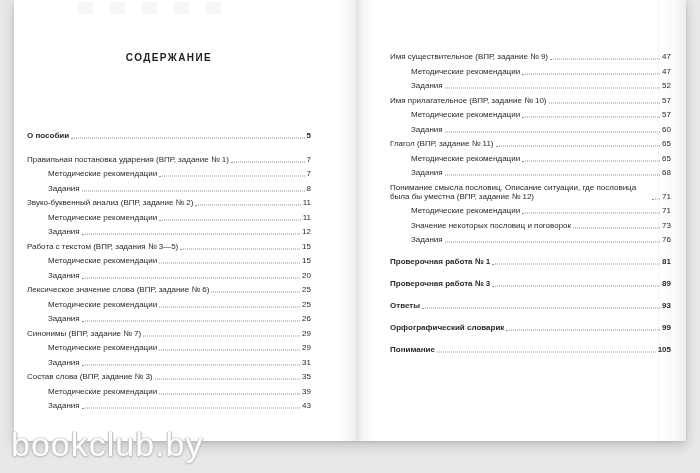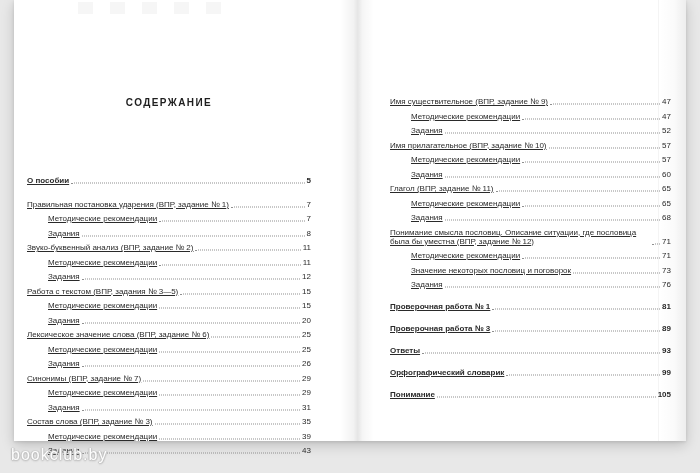--- a/index.html
+++ b/index.html
@@ -24,53 +24,53 @@
     background:linear-gradient(90deg, rgba(0,0,0,0) 0%, rgba(0,0,0,0.05) 40%,
                rgba(0,0,0,0.10) 52%, rgba(0,0,0,0.04) 66%, rgba(0,0,0,0) 100%);
   }
   
   .book::after{
     content:"";position:absolute;right:0;top:0;bottom:0;width:26px;
     background:linear-gradient(90deg, rgba(0,0,0,0) 0%, rgba(0,0,0,0.02) 55%, rgba(0,0,0,0.07) 100%);
   }
   .edge-line{position:absolute;right:27px;top:0;height:100%;width:1px;background:rgba(0,0,0,0.045);}
 
-  .page-col{position:absolute;top:52px;margin-top:45px;}
+  .page-col{position:absolute;top:52px;}
   .page-col.left{left:13px;width:284px;}
   .page-col.right{left:376px;width:281px;}
 
   .title{
     margin:0;text-align:center;
     font-size:10px;font-weight:bold;letter-spacing:1.4px;
     color:#1f1f1f;
   }
   .page-col.left .toc{margin-top:68px;}
 
   .row{
     display:flex;align-items:flex-end;
     margin-top:5.5px;
     font-size:8px;line-height:9px;color:#2a2a2a;
   }
-  .row .label{flex:0 1 auto;text-decoration:underline;}
+  .row .label{flex:0 1 auto;}
   .row .dots{
     flex:1 0 8px;
     border-bottom:1px dotted #8f8f8f;
     margin:0 2px;align-self:flex-end;
     transform:translateY(-1.5px);
     min-width:8px;
   }
   .row .num{flex:0 0 auto;}
   .row.sub{padding-left:21px;justify-content:space-between;}
   .row.bold{font-weight:bold;margin-top:13px;}
   .toc .row:first-child{margin-top:0;}
   .page-col.left .toc .row:first-child{margin-bottom:14.5px;justify-content:center;}
 
   .watermark{
     position:absolute;left:11px;bottom:9px;
-    font-size:16px;letter-spacing:1px;
+    font-size:34px;letter-spacing:1px;
     color:#fdfdfd;
     text-shadow:0 0 1px #bdbdbd, 0 0 2px #c6c6c6, 0 1px 2px #b3b3b3, 1px 0 1px #c9c9c9, -1px 0 1px #c9c9c9;
   }
 </style>
 </head>
 <body>
 
 <div class="book">
   <div class="binding">
     <span></span>

